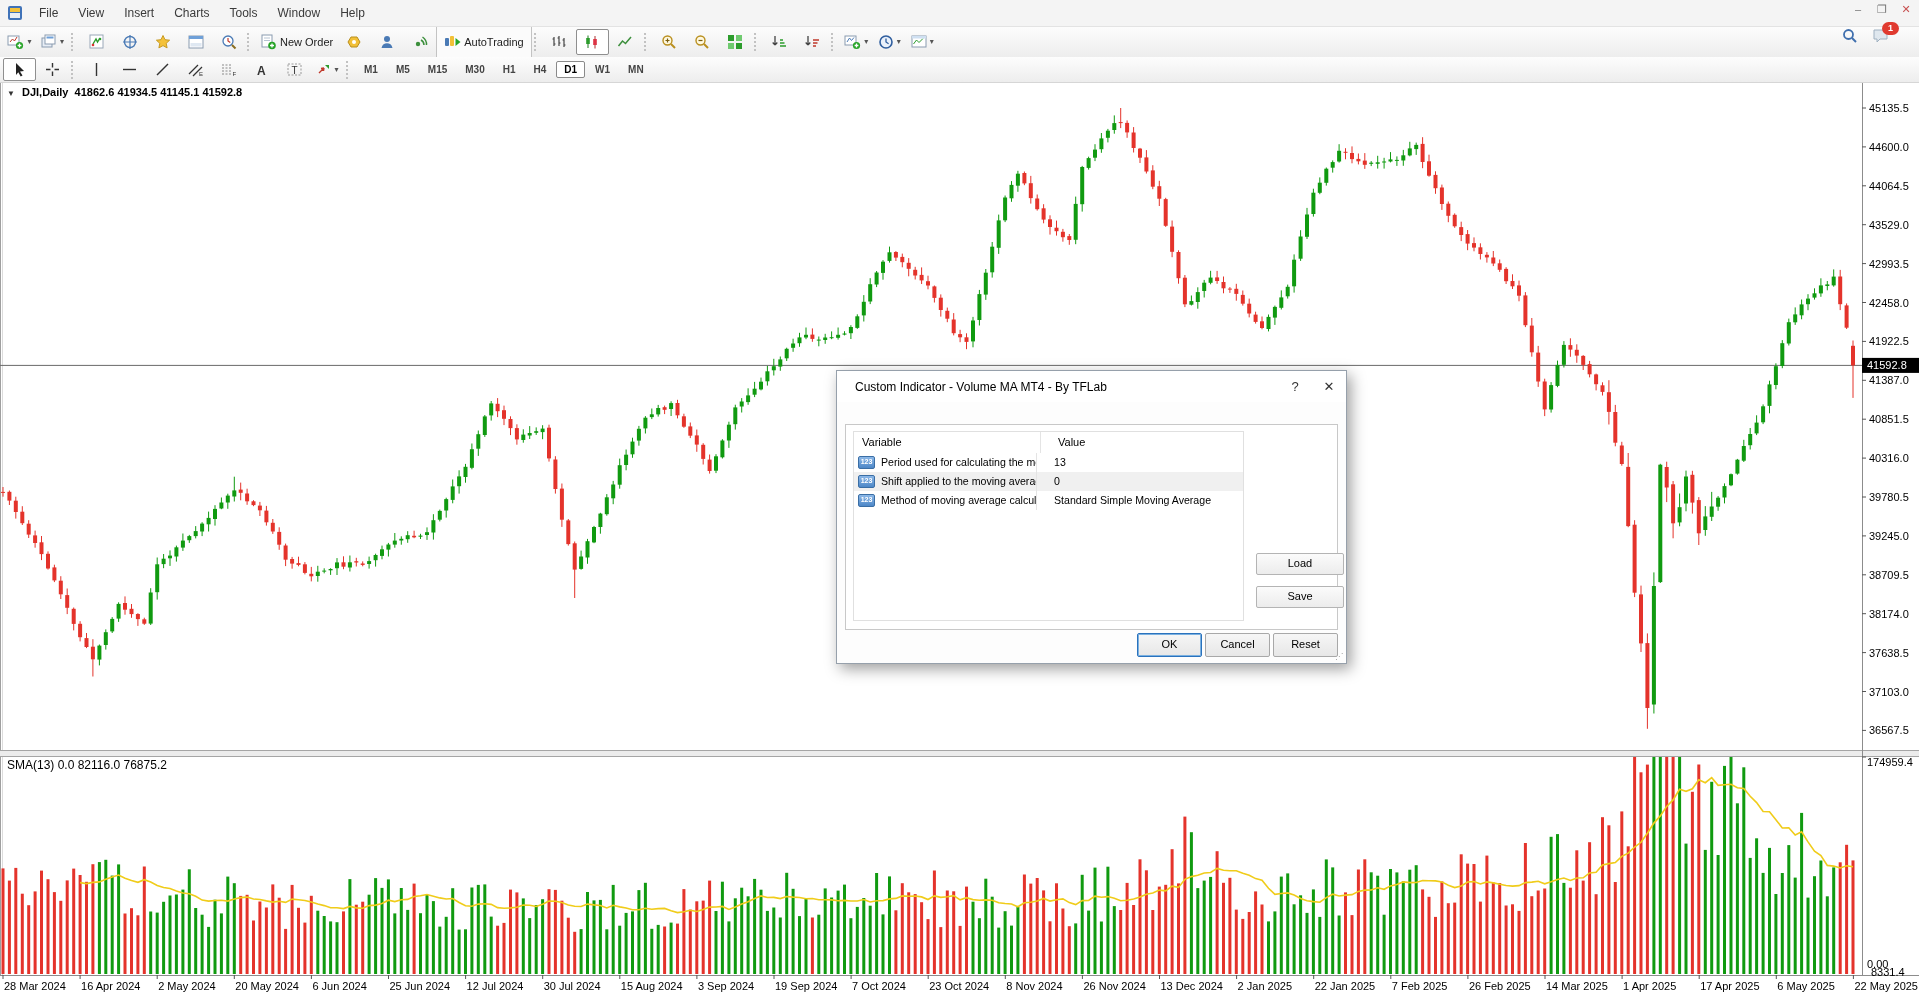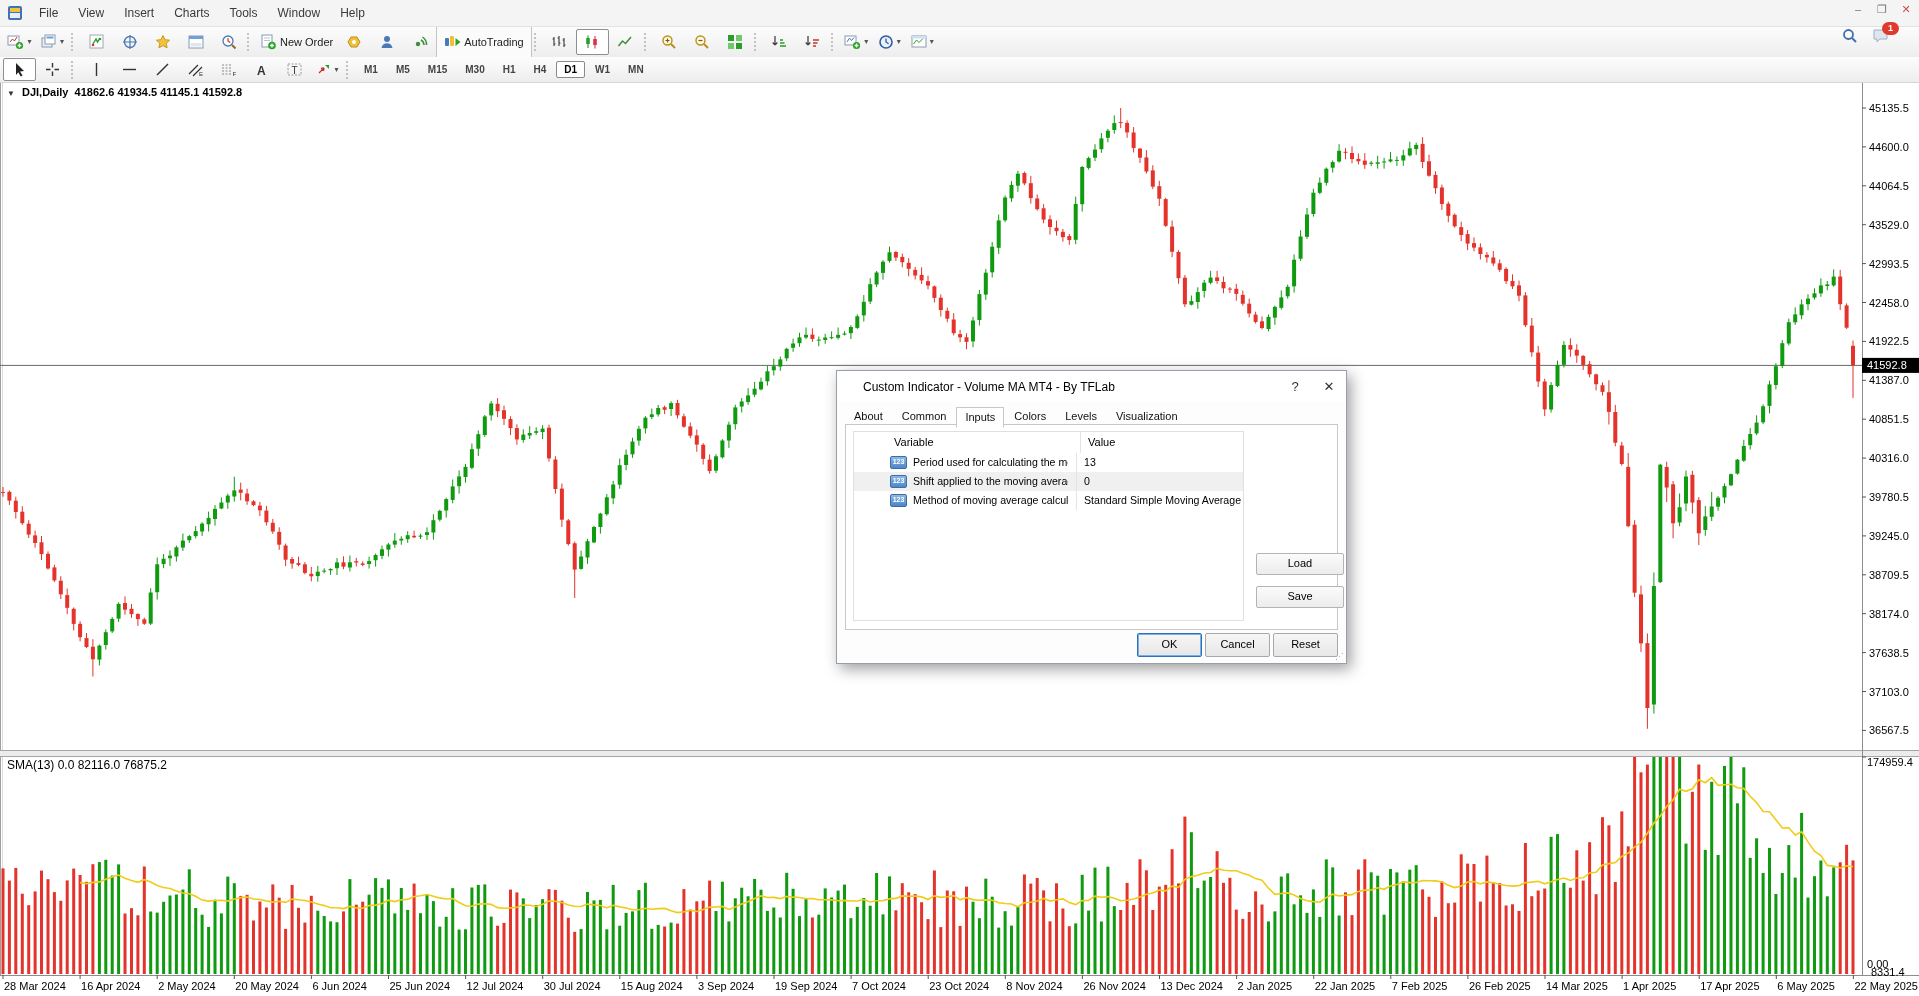--- a/index.html
+++ b/index.html
@@ -36,33 +36,33 @@
   
   #chartwrap{position:absolute;top:82px;left:0;width:1919px;height:914px;background:#fff;}
   #chart-svg{position:absolute;top:0;left:0;}
   #symbol-label{position:absolute;left:7px;top:4px;font-size:11px;color:#000;z-index:2;font-weight:bold;}
   #symbol-label .caret{font-size:8px;color:#333;margin-right:4px;}
   #sma-label{position:absolute;left:7px;top:676px;font-size:12px;color:#000;z-index:2;}
   
   #dialog{position:absolute;left:836px;top:370px;width:509px;height:292px;background:#fdfdfd;border:1px solid #96a0ab;
     box-shadow:4px 5px 14px rgba(0,0,0,.38);z-index:50;font-size:11px;color:#000;}
   #dlg-titlebar{height:31px;display:flex;align-items:center;background:#fff;}
-  #dlg-title{flex:1;padding-left:26px;font-size:12px;}
+  #dlg-title{flex:1;padding-left:18px;font-size:12px;}
   .dlg-sysbtn{width:34px;text-align:center;font-size:13px;color:#333;cursor:default;}
   #dlg-tabs{display:flex;padding:4px 0 0 8px;position:relative;z-index:2;}
   .dtab{padding:3px 8px 4px;border:1px solid transparent;margin-right:1px;cursor:default;color:#111;}
   .dtab.active{background:#fff;border-color:#c8c8c8;border-bottom-color:#fff;position:relative;top:1px;font-weight:400;}
   #dlg-content{position:absolute;left:8px;top:53px;width:491px;height:204px;border:1px solid #c8c8c8;background:#fff;}
   #dlg-table{position:absolute;left:7px;top:6px;width:389px;height:188px;border:1px solid #e0e0e0;overflow:hidden;}
   .trow{display:flex;align-items:center;height:19px;line-height:19px;}
   .trow.head{height:21px;line-height:21px;}
   .trow.alt{background:#f0f0f0;}
-  .tvar{flex:0 0 178px;padding-left:4px;display:flex;align-items:center;gap:6px;white-space:nowrap;overflow:hidden;font-size:10.6px;margin-left:32px;}
+  .tvar{flex:0 0 178px;padding-left:4px;display:flex;align-items:center;gap:6px;white-space:nowrap;overflow:hidden;font-size:10.6px;}
   .tvar.headcell{padding-left:8px;font-size:11px;}
-  .tval{flex:1;border-left:1px solid #e4e4e4;padding-left:7px;white-space:nowrap;overflow:hidden;font-size:10.6px;margin-left:8px;}
+  .tval{flex:1;border-left:1px solid #e4e4e4;padding-left:17px;white-space:nowrap;overflow:hidden;font-size:10.6px;}
   .trow.head .tval{border-left-color:#e4e4e4;font-size:11px;}
   .num-icon{width:15px;height:11px;flex:none;background:linear-gradient(#8cb8e8,#4d87c7);border:1px solid #3a6ea5;border-radius:2px;
     color:#fff;font-size:7px;line-height:10px;text-align:center;font-weight:700;}
   .dlg-side-btn{position:absolute;left:410px;width:86px;height:20px;text-align:center;line-height:18px;
     background:linear-gradient(#fbfbfb,#ececec);border:1px solid #b4b4b4;border-radius:2px;cursor:default;}
   #btn-load{top:128px;}
   #btn-save{top:161px;}
   #dlg-bottom{position:absolute;left:0;right:0;bottom:8px;height:22px;}
   .dbtn{position:absolute;width:63px;height:22px;line-height:20px;text-align:center;background:linear-gradient(#f6f6f6,#e7e7e7);
     border:1px solid #a8a8a8;border-radius:2px;cursor:default;}
@@ -1391,28 +1391,20 @@
     </div>
     <div id="sma-label">SMA(13) 0.0 82116.0 76875.2</div>
   </div>
 
   <div id="dialog">
     <div id="dlg-titlebar">
       <div id="dlg-title">Custom Indicator - Volume MA MT4 - By TFLab</div>
       <div class="dlg-sysbtn">?</div>
       <div class="dlg-sysbtn">✕</div>
     </div>
-    <div id="dlg-tabs">
-        <span class="dtab">About</span>
-        <span class="dtab">Common</span>
-        <span class="dtab active">Inputs</span>
-        <span class="dtab">Colors</span>
-        <span class="dtab">Levels</span>
-        <span class="dtab">Visualization</span>
-      </div>
     <div id="dlg-content">
       <div id="dlg-table">
           <div class="trow head">
             <span class="tvar headcell">Variable</span>
             <span class="tval">Value</span>
           </div>
           <div class="trow">
             <span class="tvar">
               <span class="num-icon">123</span>
               <span>Period used for calculating the moving aver...</span>

